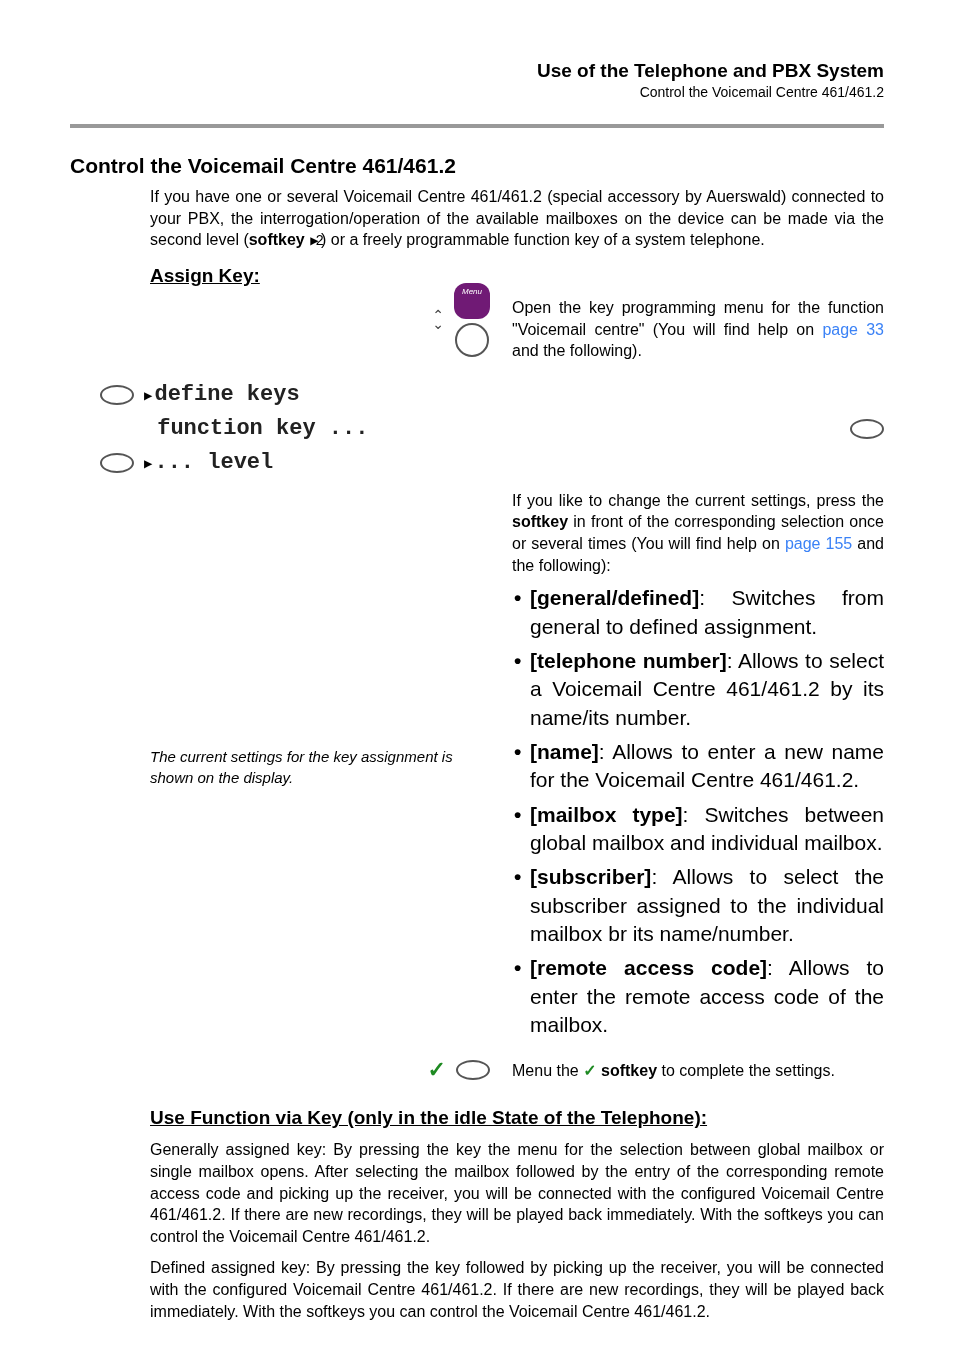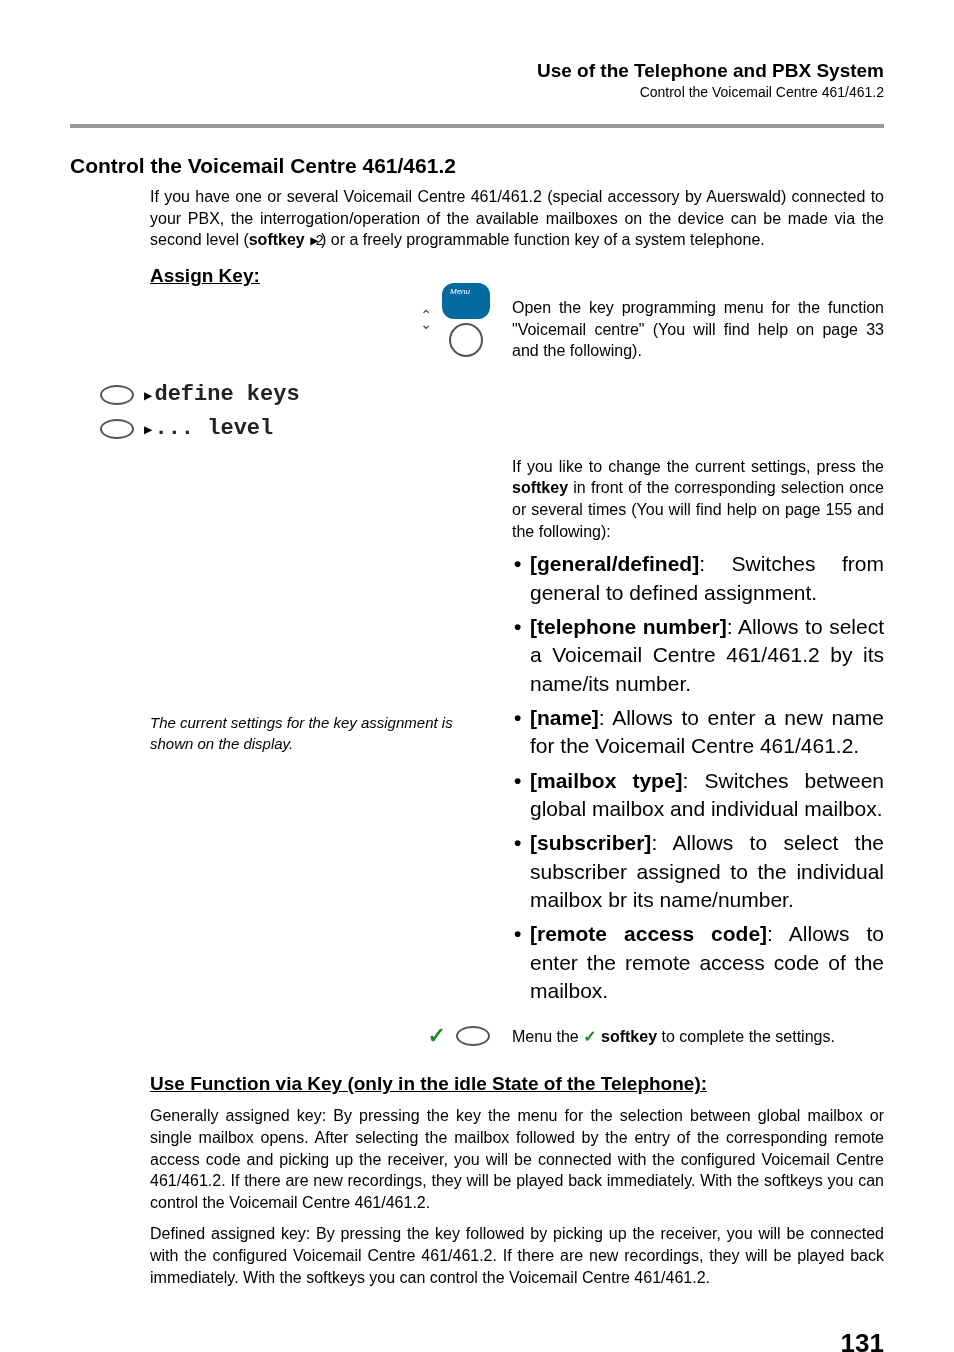--- a/index.html
+++ b/index.html
@@ -6,27 +6,27 @@
   html, body { width: 954px; background: #fff; font-family: Arial, Helvetica, sans-serif; color: #000; }
   .page { padding: 60px 70px 50px 70px; }
   .header-block { text-align: right; margin-bottom: 8px; }
   .header-title { font-weight: bold; font-size: 19px; }
   .header-sub { font-size: 14px; margin-top: 2px; }
   .rule-thick { height: 4px; background: #999; margin: 24px 0 26px 0; }
   h2.section { font-size: 21px; font-weight: bold; margin-bottom: 8px; }
   .body-indent { margin-left: 80px; }
   p.para { font-size: 16px; line-height: 1.35; text-align: justify; margin-bottom: 10px; }
   .subhead { font-weight: bold; text-decoration: underline; font-size: 19px; margin: 14px 0 10px 0; }
-  .link { color: #000000; }
+  .link { color: #3b82f6; }
   .two-col { display: flex; gap: 22px; margin: 6px 0 8px 0; }
   .left-col { width: 340px; flex: 0 0 340px; position: relative; }
   .right-col { flex: 1; }
   .menu-row { display: flex; align-items: center; height: 34px; gap: 10px; }
   .oval { width: 34px; height: 20px; border: 2px solid #555; border-radius: 50%/50%; flex: 0 0 34px; }
-  .oval-dark { background:#0369a1;width: 48px; height: 20px; border-radius: 12px; flex: 0 0 36px; position:relative;}
+  .oval-dark { background:#701a75;width: 36px; height: 20px; border-radius: 12px; flex: 0 0 36px; position:relative;}
   .oval-dark .menutxt{ position:absolute; color:#fff; font-size:8px; font-style:italic; top:4px; left:8px;}
   .arrows-updown { display:flex; flex-direction:column; line-height:9px; font-size:14px; color:#444; }
   .lcd { font-family: "Courier New", monospace; font-size: 22px; letter-spacing: 0px; font-weight:600; color:#222; }
   .triangle { font-size: 14px; color:#000; margin-right:2px;}
   .spacer-right { margin-left:auto; }
   .check { color:#1e8a22; font-size:22px; font-weight:bold; }
   .italic-note { font-style: italic; font-size: 15px; line-height:1.35; }
   ul.bullets { list-style: none; padding-left: 0; }
   ul.bullets li { font-size: 21px; line-height: 1.35; text-align: justify; padding-left: 18px; position: relative; margin-bottom: 6px; }
   ul.bullets li::before { content: "•"; position: absolute; left: 2px; top: 0; font-weight: bold; }
@@ -75,20 +75,26 @@
         </p>
       </div>
     </div>
 
     <div class="left-col" style="width:auto; margin-left:-50px;">
       <div class="menu-row">
         <div class="oval"></div>
         <span class="lcd"><span class="triangle">▶</span><span>define keys</span></span>
       </div>
       <div class="menu-row">
+        <div style="width:34px;flex:0 0 34px;"></div>
+        <span class="lcd">&nbsp;<span>function key ...</span></span>
+        <div class="spacer-right"></div>
+        <div class="oval" style="margin-right:0;"></div>
+      </div>
+      <div class="menu-row">
         <div class="oval"></div>
         <span class="lcd"><span class="triangle">▶</span><span>... level</span></span>
       </div>
     </div>
 
     <div class="two-col" style="margin-top:10px;">
       <div class="left-col" style="display:flex;align-items:center;">
         <div class="italic-note">The current settings for the key assignment is shown on the display.</div>
       </div>
       <div class="right-col">

